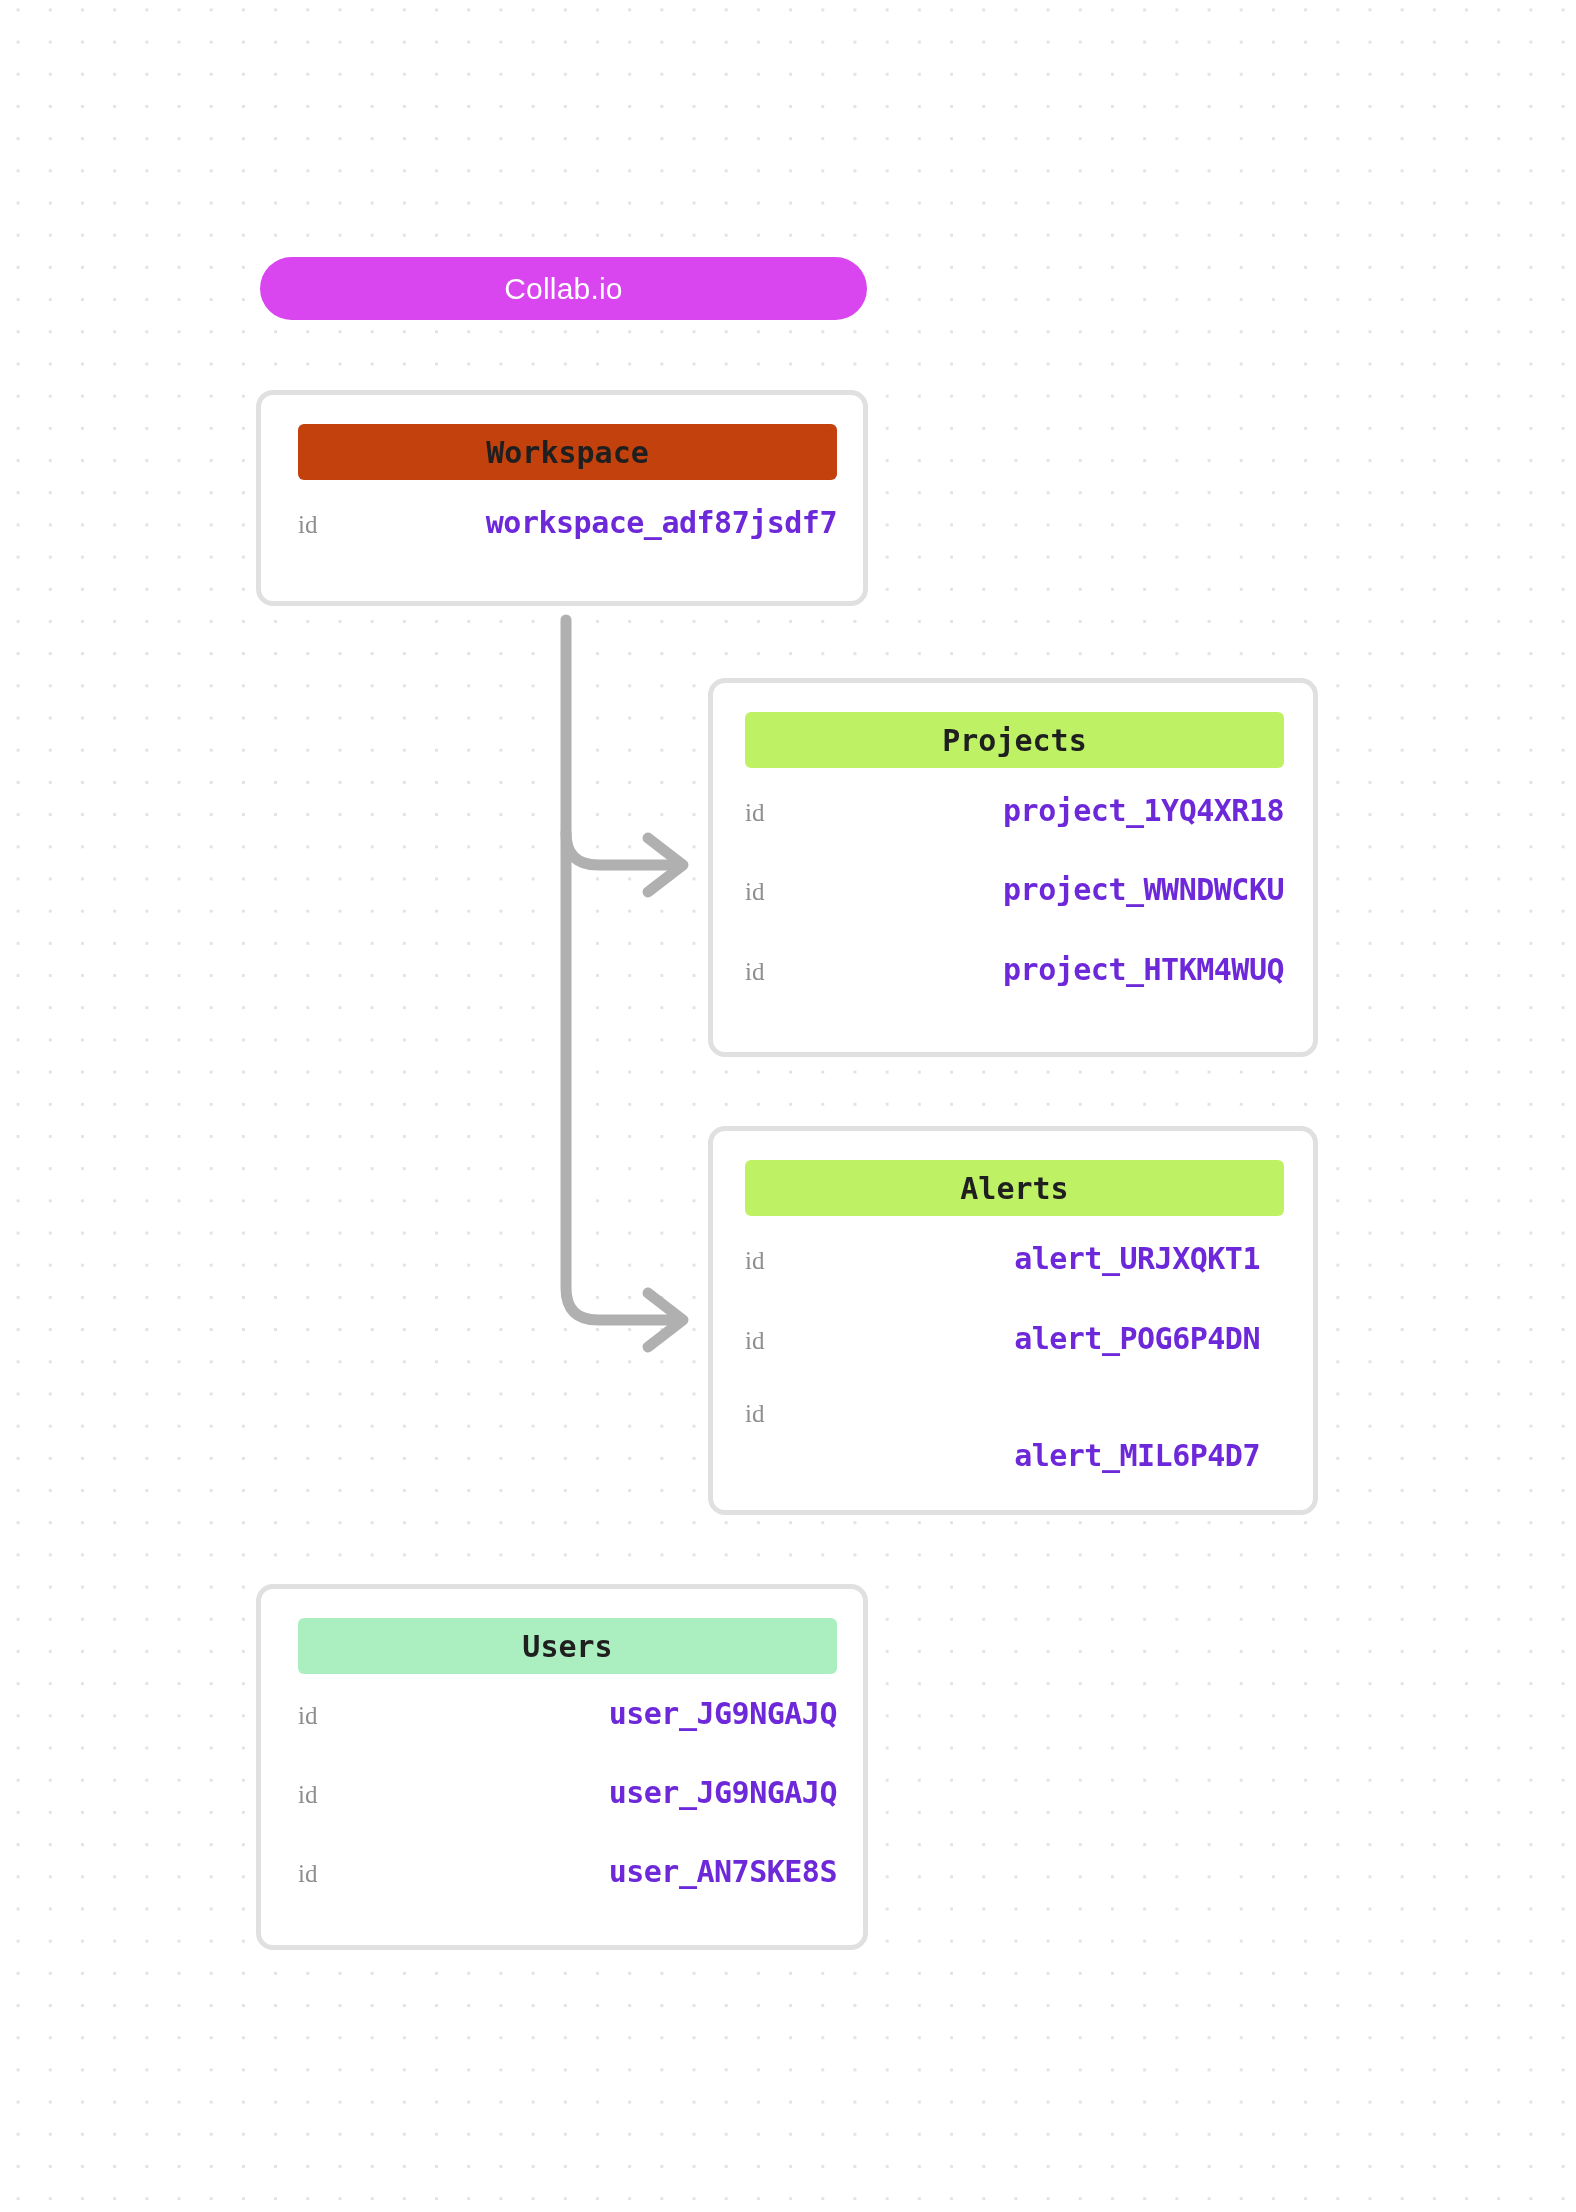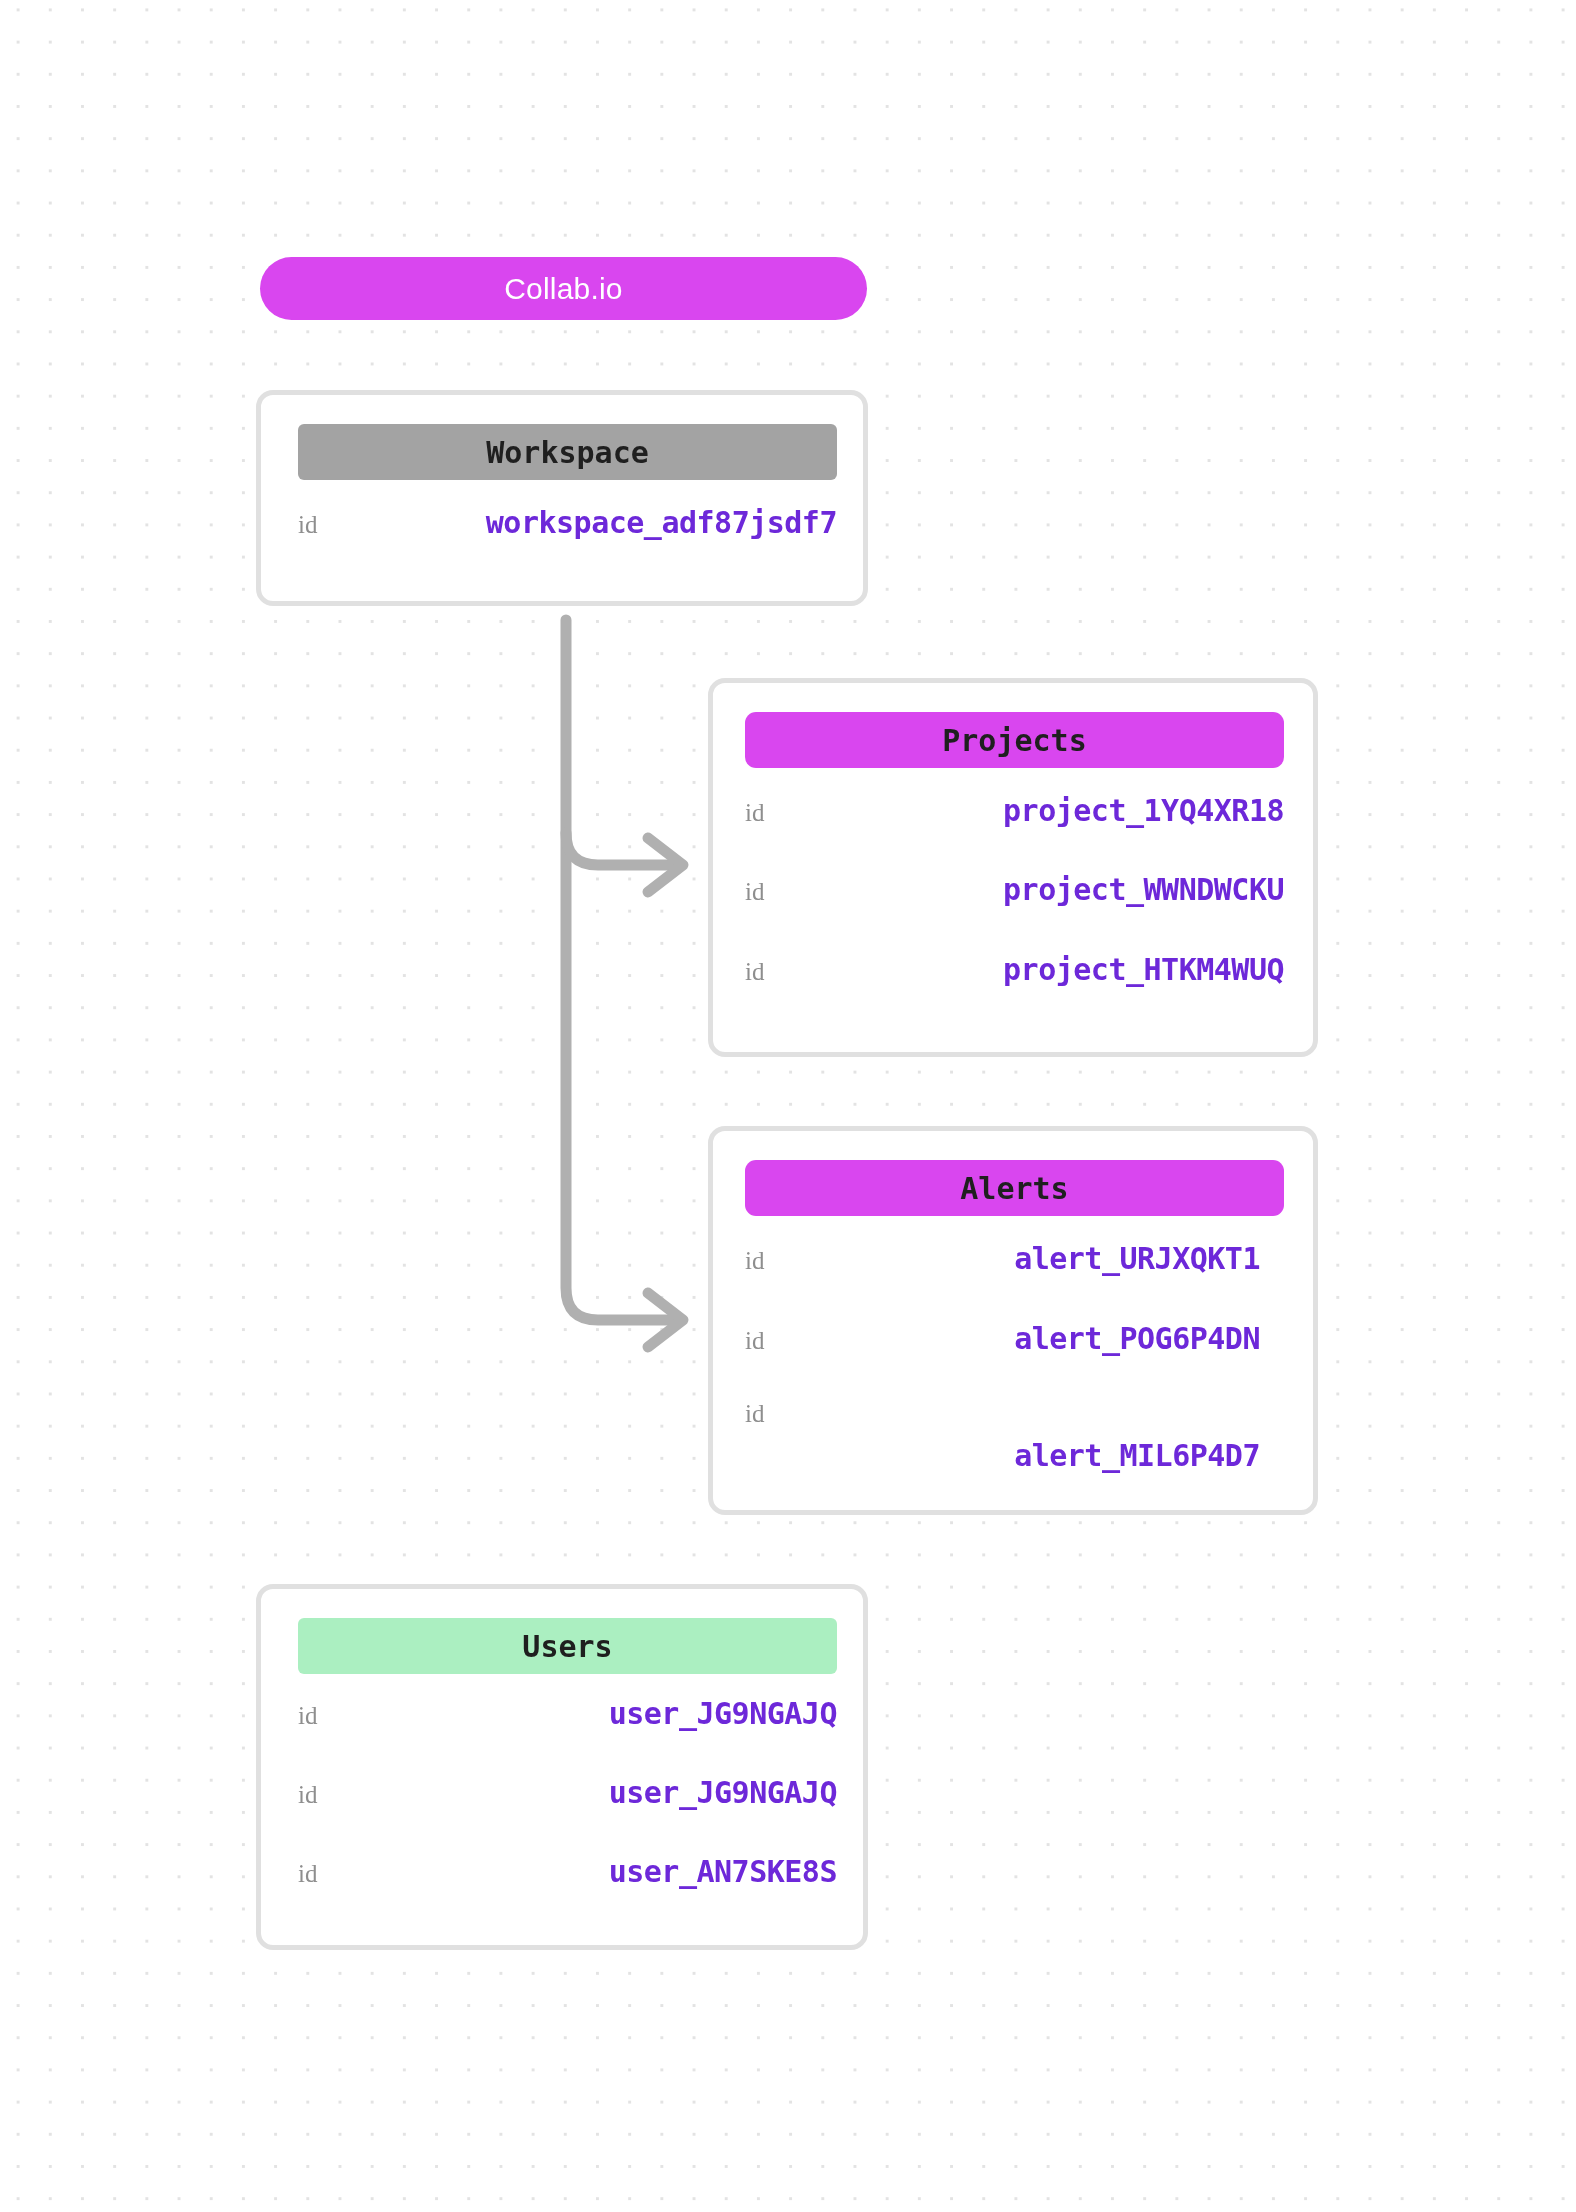--- a/index.html
+++ b/index.html
@@ -59,22 +59,22 @@
     display: flex;
     align-items: center;
     justify-content: center;
     font-family: "DejaVu Sans Mono", monospace;
     font-size: 30px;
     font-weight: 700;
     color: #1f1f1f;
     letter-spacing: 0px;
   }
 
-  .chip-workspace { background: #a3a3a3; }
-  .chip-blue      { background: #d946ef; border-radius: 11px; }
+  .chip-workspace { background: #c2410c; }
+  .chip-blue      { background: #bef264; }
   .chip-green     { background: #abefc1; }
 
   .row {
     position: absolute;
     display: flex;
     align-items: baseline;
     justify-content: space-between;
     height: 44px;
   }
 

